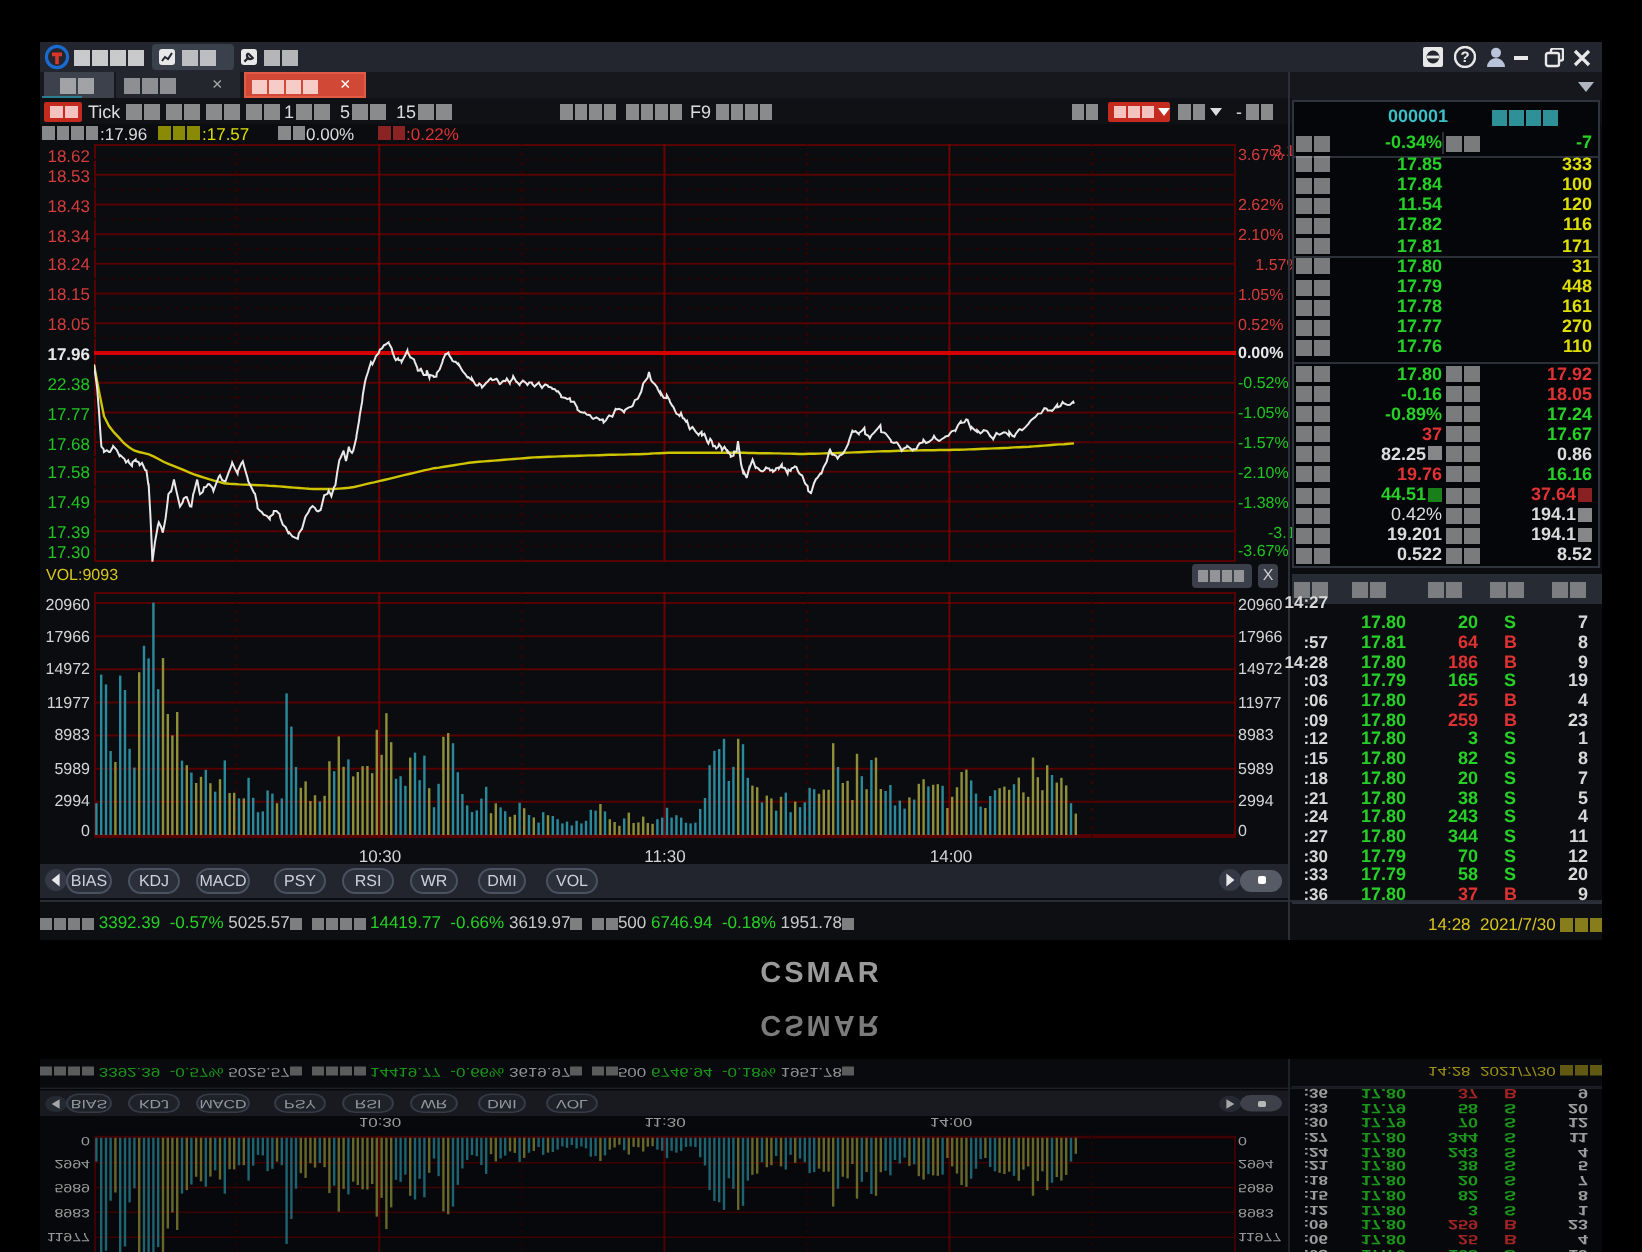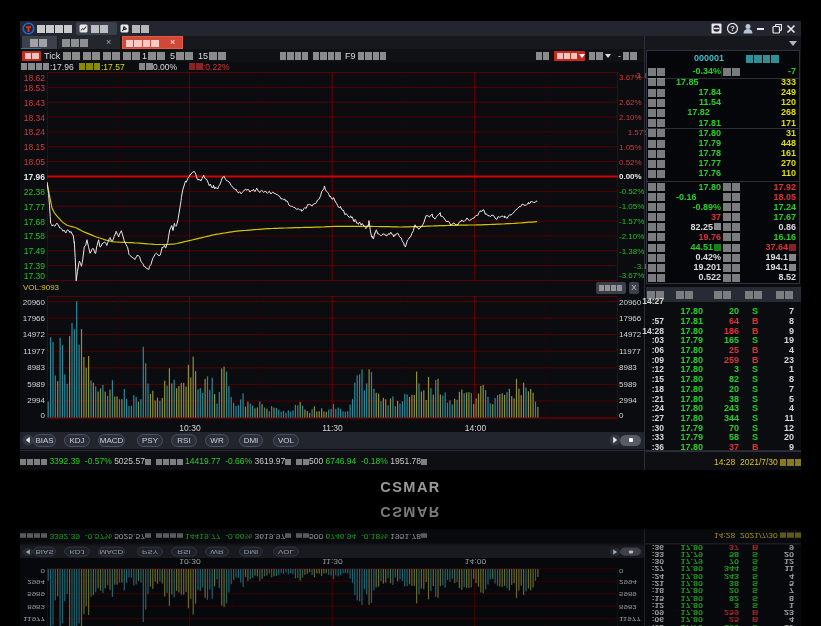--- a/index.html
+++ b/index.html
@@ -442,31 +442,31 @@
         <div style="position:absolute;left:626px;top:29px;width:154px;height:234px;background:#04060a;border:1px solid #2f333c;box-sizing:border-box"></div>
         <div style="position:absolute;left:674px;top:32px;font-size:9px;line-height:11px;color:#3dbfc6;white-space:nowrap;font-weight:bold">000001</div>
         <div style="position:absolute;left:726px;top:33.5px;width:33.0px;height:8px;opacity:0.75;background-image:repeating-linear-gradient(90deg,#3dbfc6 0,#3dbfc6 7.5px,transparent 7.5px,transparent 8.5px)"></div>
         <div style="position:absolute;left:628px;top:46.5px;width:17px;height:8px;opacity:0.6;background-image:repeating-linear-gradient(90deg,#c9c9c9 0,#c9c9c9 8px,transparent 8px,transparent 9px)"></div>
         <div style="position:absolute;left:656px;top:45.0px;font-size:9px;line-height:11px;color:#26d026;white-space:nowrap;font-weight:bold;width:45px;text-align:right">-0.34%</div>
         <div style="position:absolute;left:703px;top:46.5px;width:17px;height:8px;opacity:0.6;background-image:repeating-linear-gradient(90deg,#c9c9c9 0,#c9c9c9 8px,transparent 8px,transparent 9px)"></div>
         <div style="position:absolute;left:731px;top:45.0px;font-size:9px;line-height:11px;color:#26d026;white-space:nowrap;font-weight:bold;width:45px;text-align:right">-7</div>
         <div style="position:absolute;left:627px;top:56.5px;width:152px;height:1px;background:#2b2f38"></div>
         <div style="position:absolute;left:701px;top:45px;width:1px;height:11px;background:#2b2f38"></div>
         <div style="position:absolute;left:628px;top:57.4px;width:17px;height:8px;opacity:0.6;background-image:repeating-linear-gradient(90deg,#c9c9c9 0,#c9c9c9 8px,transparent 8px,transparent 9px)"></div>
-        <div style="position:absolute;left:656px;top:55.9px;font-size:9px;line-height:11px;color:#26d026;white-space:nowrap;font-weight:bold;width:45px;text-align:left">17.85</div>
+        <div style="position:absolute;left:656px;top:55.9px;font-size:9px;line-height:11px;color:#26d026;white-space:nowrap;font-weight:bold;width:45px;text-align:right">17.85</div>
         <div style="position:absolute;left:726px;top:55.9px;font-size:9px;line-height:11px;color:#dede00;white-space:nowrap;font-weight:bold;width:50px;text-align:right">333</div>
         <div style="position:absolute;left:628px;top:67.5px;width:17px;height:8px;opacity:0.6;background-image:repeating-linear-gradient(90deg,#c9c9c9 0,#c9c9c9 8px,transparent 8px,transparent 9px)"></div>
         <div style="position:absolute;left:656px;top:66.0px;font-size:9px;line-height:11px;color:#26d026;white-space:nowrap;font-weight:bold;width:45px;text-align:right">17.84</div>
-        <div style="position:absolute;left:726px;top:66.0px;font-size:9px;line-height:11px;color:#dede00;white-space:nowrap;font-weight:bold;width:50px;text-align:right">249</div>
+        <div style="position:absolute;left:726px;top:66.0px;font-size:9px;line-height:11px;color:#dede00;white-space:nowrap;font-weight:bold;width:50px;text-align:right">100</div>
         <div style="position:absolute;left:628px;top:77.7px;width:17px;height:8px;opacity:0.6;background-image:repeating-linear-gradient(90deg,#c9c9c9 0,#c9c9c9 8px,transparent 8px,transparent 9px)"></div>
         <div style="position:absolute;left:656px;top:76.2px;font-size:9px;line-height:11px;color:#26d026;white-space:nowrap;font-weight:bold;width:45px;text-align:right">11.54</div>
         <div style="position:absolute;left:726px;top:76.2px;font-size:9px;line-height:11px;color:#dede00;white-space:nowrap;font-weight:bold;width:50px;text-align:right">120</div>
         <div style="position:absolute;left:628px;top:87.8px;width:17px;height:8px;opacity:0.6;background-image:repeating-linear-gradient(90deg,#c9c9c9 0,#c9c9c9 8px,transparent 8px,transparent 9px)"></div>
-        <div style="position:absolute;left:656px;top:86.3px;font-size:9px;line-height:11px;color:#26d026;white-space:nowrap;font-weight:bold;width:45px;text-align:center">17.82</div>
-        <div style="position:absolute;left:726px;top:86.3px;font-size:9px;line-height:11px;color:#dede00;white-space:nowrap;font-weight:bold;width:50px;text-align:right">268</div>
+        <div style="position:absolute;left:656px;top:86.3px;font-size:9px;line-height:11px;color:#26d026;white-space:nowrap;font-weight:bold;width:45px;text-align:right">17.82</div>
+        <div style="position:absolute;left:726px;top:86.3px;font-size:9px;line-height:11px;color:#dede00;white-space:nowrap;font-weight:bold;width:50px;text-align:right">116</div>
         <div style="position:absolute;left:628px;top:98.3px;width:17px;height:8px;opacity:0.6;background-image:repeating-linear-gradient(90deg,#c9c9c9 0,#c9c9c9 8px,transparent 8px,transparent 9px)"></div>
         <div style="position:absolute;left:656px;top:96.8px;font-size:9px;line-height:11px;color:#26d026;white-space:nowrap;font-weight:bold;width:45px;text-align:right">17.81</div>
         <div style="position:absolute;left:726px;top:96.8px;font-size:9px;line-height:11px;color:#dede00;white-space:nowrap;font-weight:bold;width:50px;text-align:right">171</div>
         <div style="position:absolute;left:628px;top:108.4px;width:17px;height:8px;opacity:0.6;background-image:repeating-linear-gradient(90deg,#c9c9c9 0,#c9c9c9 8px,transparent 8px,transparent 9px)"></div>
         <div style="position:absolute;left:656px;top:106.9px;font-size:9px;line-height:11px;color:#26d026;white-space:nowrap;font-weight:bold;width:45px;text-align:right">17.80</div>
         <div style="position:absolute;left:726px;top:106.9px;font-size:9px;line-height:11px;color:#dede00;white-space:nowrap;font-weight:bold;width:50px;text-align:right">31</div>
         <div style="position:absolute;left:628px;top:118.9px;width:17px;height:8px;opacity:0.6;background-image:repeating-linear-gradient(90deg,#c9c9c9 0,#c9c9c9 8px,transparent 8px,transparent 9px)"></div>
         <div style="position:absolute;left:656px;top:117.4px;font-size:9px;line-height:11px;color:#26d026;white-space:nowrap;font-weight:bold;width:45px;text-align:right">17.79</div>
         <div style="position:absolute;left:726px;top:117.4px;font-size:9px;line-height:11px;color:#dede00;white-space:nowrap;font-weight:bold;width:50px;text-align:right">448</div>
         <div style="position:absolute;left:628px;top:128.7px;width:17px;height:8px;opacity:0.6;background-image:repeating-linear-gradient(90deg,#c9c9c9 0,#c9c9c9 8px,transparent 8px,transparent 9px)"></div>
@@ -478,21 +478,21 @@
         <div style="position:absolute;left:628px;top:148.9px;width:17px;height:8px;opacity:0.6;background-image:repeating-linear-gradient(90deg,#c9c9c9 0,#c9c9c9 8px,transparent 8px,transparent 9px)"></div>
         <div style="position:absolute;left:656px;top:147.4px;font-size:9px;line-height:11px;color:#26d026;white-space:nowrap;font-weight:bold;width:45px;text-align:right">17.76</div>
         <div style="position:absolute;left:726px;top:147.4px;font-size:9px;line-height:11px;color:#dede00;white-space:nowrap;font-weight:bold;width:50px;text-align:right">110</div>
         <div style="position:absolute;left:627px;top:107.4px;width:152px;height:1px;background:#2b2f38"></div>
         <div style="position:absolute;left:627px;top:159.5px;width:152px;height:1px;background:#2b2f38"></div>
         <div style="position:absolute;left:628px;top:162.1px;width:17px;height:8px;opacity:0.6;background-image:repeating-linear-gradient(90deg,#c9c9c9 0,#c9c9c9 8px,transparent 8px,transparent 9px)"></div>
         <div style="position:absolute;left:656px;top:160.6px;font-size:9px;line-height:11px;color:#26d026;white-space:nowrap;font-weight:bold;width:45px;text-align:right">17.80</div>
         <div style="position:absolute;left:703px;top:162.1px;width:17px;height:8px;opacity:0.6;background-image:repeating-linear-gradient(90deg,#c9c9c9 0,#c9c9c9 8px,transparent 8px,transparent 9px)"></div>
         <div style="position:absolute;left:726px;top:160.6px;font-size:9px;line-height:11px;color:#e03232;white-space:nowrap;font-weight:bold;width:50px;text-align:right">17.92</div>
         <div style="position:absolute;left:628px;top:172.2px;width:17px;height:8px;opacity:0.6;background-image:repeating-linear-gradient(90deg,#c9c9c9 0,#c9c9c9 8px,transparent 8px,transparent 9px)"></div>
-        <div style="position:absolute;left:656px;top:170.7px;font-size:9px;line-height:11px;color:#26d026;white-space:nowrap;font-weight:bold;width:45px;">-0.16</div>
+        <div style="position:absolute;left:656px;top:170.7px;font-size:9px;line-height:11px;color:#26d026;white-space:nowrap;font-weight:bold;width:45px;text-align:right">-0.16</div>
         <div style="position:absolute;left:703px;top:172.2px;width:17px;height:8px;opacity:0.6;background-image:repeating-linear-gradient(90deg,#c9c9c9 0,#c9c9c9 8px,transparent 8px,transparent 9px)"></div>
         <div style="position:absolute;left:726px;top:170.7px;font-size:9px;line-height:11px;color:#e03232;white-space:nowrap;font-weight:bold;width:50px;text-align:right">18.05</div>
         <div style="position:absolute;left:628px;top:182.3px;width:17px;height:8px;opacity:0.6;background-image:repeating-linear-gradient(90deg,#c9c9c9 0,#c9c9c9 8px,transparent 8px,transparent 9px)"></div>
         <div style="position:absolute;left:656px;top:180.8px;font-size:9px;line-height:11px;color:#26d026;white-space:nowrap;font-weight:bold;width:45px;text-align:right">-0.89%</div>
         <div style="position:absolute;left:703px;top:182.3px;width:17px;height:8px;opacity:0.6;background-image:repeating-linear-gradient(90deg,#c9c9c9 0,#c9c9c9 8px,transparent 8px,transparent 9px)"></div>
         <div style="position:absolute;left:726px;top:180.8px;font-size:9px;line-height:11px;color:#26d026;white-space:nowrap;font-weight:bold;width:50px;text-align:right">17.24</div>
         <div style="position:absolute;left:628px;top:192.1px;width:17px;height:8px;opacity:0.6;background-image:repeating-linear-gradient(90deg,#c9c9c9 0,#c9c9c9 8px,transparent 8px,transparent 9px)"></div>
         <div style="position:absolute;left:656px;top:190.6px;font-size:9px;line-height:11px;color:#e03232;white-space:nowrap;font-weight:bold;width:45px;text-align:right">37</div>
         <div style="position:absolute;left:703px;top:192.1px;width:17px;height:8px;opacity:0.6;background-image:repeating-linear-gradient(90deg,#c9c9c9 0,#c9c9c9 8px,transparent 8px,transparent 9px)"></div>
         <div style="position:absolute;left:726px;top:190.6px;font-size:9px;line-height:11px;color:#26d026;white-space:nowrap;font-weight:bold;width:50px;text-align:right">17.67</div>
@@ -505,21 +505,21 @@
         <div style="position:absolute;left:656px;top:210.8px;font-size:9px;line-height:11px;color:#e03232;white-space:nowrap;font-weight:bold;width:45px;text-align:right">19.76</div>
         <div style="position:absolute;left:703px;top:212.3px;width:17px;height:8px;opacity:0.6;background-image:repeating-linear-gradient(90deg,#c9c9c9 0,#c9c9c9 8px,transparent 8px,transparent 9px)"></div>
         <div style="position:absolute;left:726px;top:210.8px;font-size:9px;line-height:11px;color:#26d026;white-space:nowrap;font-weight:bold;width:50px;text-align:right">16.16</div>
         <div style="position:absolute;left:628px;top:222.5px;width:17px;height:8px;opacity:0.6;background-image:repeating-linear-gradient(90deg,#c9c9c9 0,#c9c9c9 8px,transparent 8px,transparent 9px)"></div>
         <div style="position:absolute;left:648px;top:221.0px;font-size:9px;line-height:11px;color:#26d026;white-space:nowrap;font-weight:bold;width:45px;text-align:right">44.51</div>
         <div style="position:absolute;left:694px;top:222.5px;width:7px;height:7px;opacity:0.6;background-image:repeating-linear-gradient(90deg,#26d026 0,#26d026 7px,transparent 7px,transparent 8px)"></div>
         <div style="position:absolute;left:703px;top:222.5px;width:17px;height:8px;opacity:0.6;background-image:repeating-linear-gradient(90deg,#c9c9c9 0,#c9c9c9 8px,transparent 8px,transparent 9px)"></div>
         <div style="position:absolute;left:718px;top:221.0px;font-size:9px;line-height:11px;color:#e03232;white-space:nowrap;font-weight:bold;width:50px;text-align:right">37.64</div>
         <div style="position:absolute;left:769px;top:222.5px;width:7px;height:7px;opacity:0.6;background-image:repeating-linear-gradient(90deg,#e03232 0,#e03232 7px,transparent 7px,transparent 8px)"></div>
         <div style="position:absolute;left:628px;top:232.6px;width:17px;height:8px;opacity:0.6;background-image:repeating-linear-gradient(90deg,#c9c9c9 0,#c9c9c9 8px,transparent 8px,transparent 9px)"></div>
-        <div style="position:absolute;left:656px;top:231.1px;font-size:9px;line-height:11px;color:#dcdcdc;white-space:nowrap;font-weight:bold;width:45px;text-align:right">0.42%</div>
+        <div style="position:absolute;left:656px;top:231.1px;font-size:9px;line-height:11px;color:#dcdcdc;white-space:nowrap;font-weight:normal;width:45px;text-align:right">0.42%</div>
         <div style="position:absolute;left:703px;top:232.6px;width:17px;height:8px;opacity:0.6;background-image:repeating-linear-gradient(90deg,#c9c9c9 0,#c9c9c9 8px,transparent 8px,transparent 9px)"></div>
         <div style="position:absolute;left:718px;top:231.1px;font-size:9px;line-height:11px;color:#dcdcdc;white-space:nowrap;font-weight:bold;width:50px;text-align:right">194.1</div>
         <div style="position:absolute;left:769px;top:232.6px;width:7px;height:7px;opacity:0.6;background-image:repeating-linear-gradient(90deg,#dcdcdc 0,#dcdcdc 7px,transparent 7px,transparent 8px)"></div>
         <div style="position:absolute;left:628px;top:242.7px;width:17px;height:8px;opacity:0.6;background-image:repeating-linear-gradient(90deg,#c9c9c9 0,#c9c9c9 8px,transparent 8px,transparent 9px)"></div>
         <div style="position:absolute;left:656px;top:241.2px;font-size:9px;line-height:11px;color:#dcdcdc;white-space:nowrap;font-weight:bold;width:45px;text-align:right">19.201</div>
         <div style="position:absolute;left:703px;top:242.7px;width:17px;height:8px;opacity:0.6;background-image:repeating-linear-gradient(90deg,#c9c9c9 0,#c9c9c9 8px,transparent 8px,transparent 9px)"></div>
         <div style="position:absolute;left:718px;top:241.2px;font-size:9px;line-height:11px;color:#dcdcdc;white-space:nowrap;font-weight:bold;width:50px;text-align:right">194.1</div>
         <div style="position:absolute;left:769px;top:242.7px;width:7px;height:7px;opacity:0.6;background-image:repeating-linear-gradient(90deg,#dcdcdc 0,#dcdcdc 7px,transparent 7px,transparent 8px)"></div>
         <div style="position:absolute;left:628px;top:252.8px;width:17px;height:8px;opacity:0.6;background-image:repeating-linear-gradient(90deg,#c9c9c9 0,#c9c9c9 8px,transparent 8px,transparent 9px)"></div>
         <div style="position:absolute;left:656px;top:251.3px;font-size:9px;line-height:11px;color:#dcdcdc;white-space:nowrap;font-weight:bold;width:45px;text-align:right">0.522</div>

